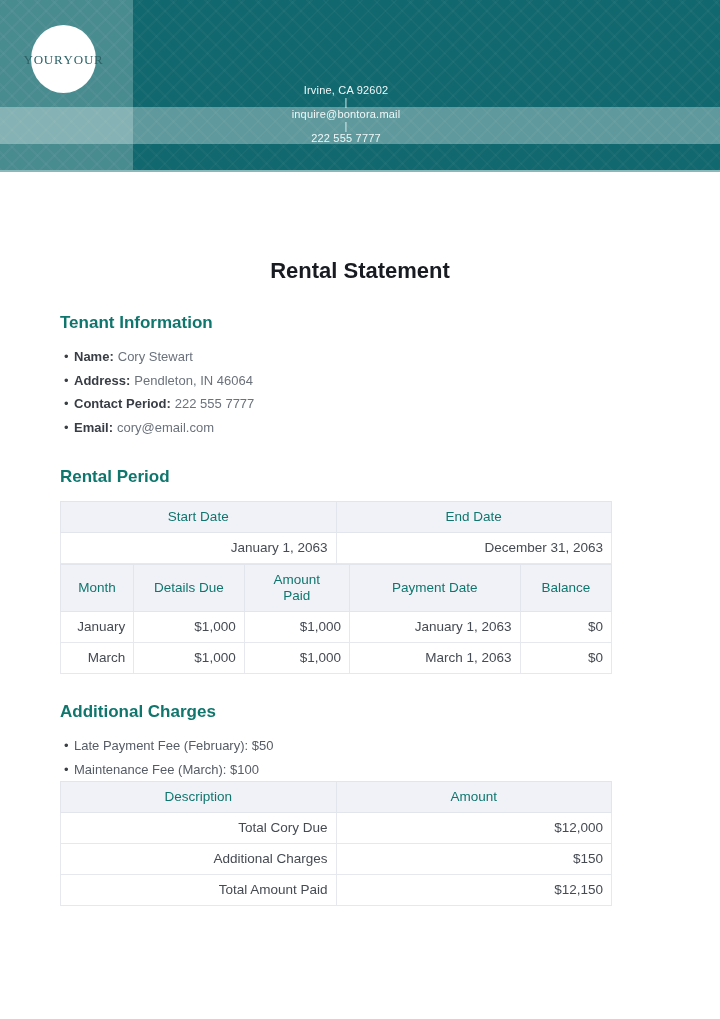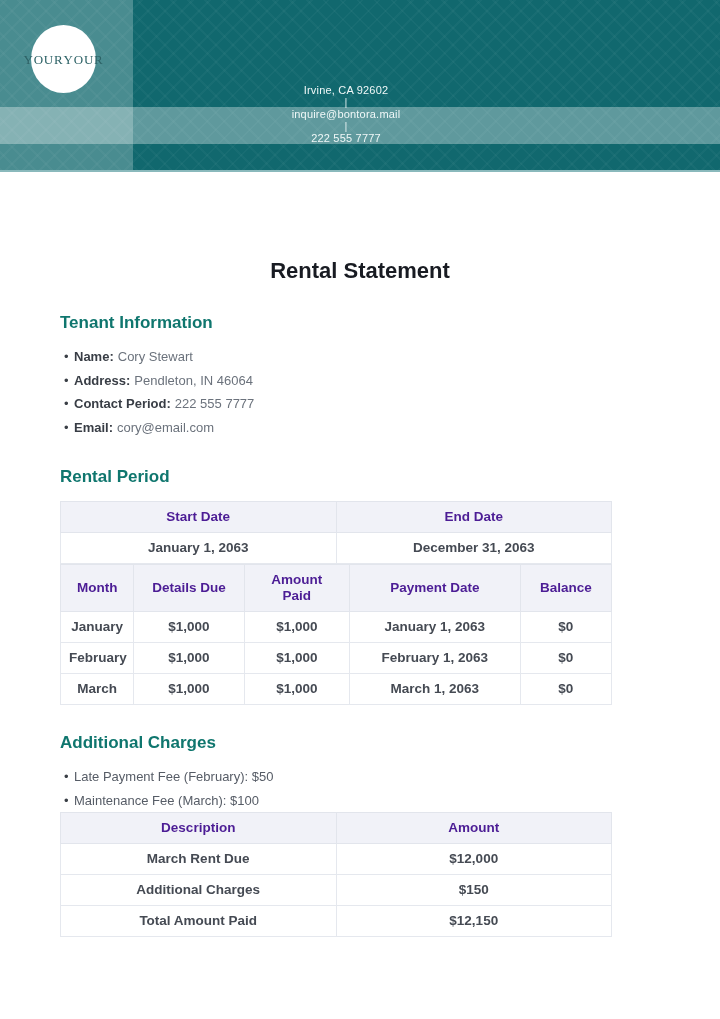--- a/index.html
+++ b/index.html
@@ -60,26 +60,26 @@
   ul.doc-list li::before {
     content:"•"; position:absolute; left:4px; color:#3a3f46; font-size:13px;
   }
   ul.doc-list li b { color:#383d45; font-weight:700; margin-right:4px; }
   ul.doc-list.plain li { color:#565c66; }
 
   table.doc-table {
     width:552px; border-collapse:collapse; font-size:13.5px; table-layout:fixed;
   }
   table.doc-table th {
-    background:#f1f2f8; color:#4c1d95; font-weight:700; text-align:center;
+    background:#f1f2f8; color:#0f766e; font-weight:400; text-align:center;
     border:1px solid #e2e5ec; padding:7px 16px; line-height:16px;
   }
   table.doc-table td {
-    color:#454a53; text-align:center;
-    border:1px solid #e5e8ee; padding:7px 8px; line-height:16px; background:#ffffff;font-weight:bold;
+    color:#454a53; text-align:right;
+    border:1px solid #e5e8ee; padding:7px 8px; line-height:16px; background:#ffffff;
   }
   
   .col-month { width:73px;margin-left:45px; } .col-due { width:110px; } .col-paid { width:105px; }
   .col-date { width:170px; } .col-balance { width:91px; }
 </style>
 </head>
 <body>
 
 <header class="hero">
   <div class="hero-left"></div>
@@ -145,27 +145,20 @@
     </thead>
     <tbody>
       <tr>
         <td>January</td>
         <td>$1,000</td>
         <td>$1,000</td>
         <td>January 1, 2063</td>
         <td>$0</td>
       </tr>
       <tr>
-        <td>February</td>
-        <td>$1,000</td>
-        <td>$1,000</td>
-        <td>February 1, 2063</td>
-        <td>$0</td>
-      </tr>
-      <tr>
         <td>March</td>
         <td>$1,000</td>
         <td>$1,000</td>
         <td>March 1, 2063</td>
         <td>$0</td>
       </tr>
     </tbody>
   </table>
 
   <h2 class="section-heading">Additional Charges</h2>
@@ -176,21 +169,21 @@
 
   <table class="doc-table">
     <thead>
       <tr>
         <th>Description</th>
         <th>Amount</th>
       </tr>
     </thead>
     <tbody>
       <tr>
-        <td>March Rent Due</td>
+        <td>Total Cory Due</td>
         <td>$12,000</td>
       </tr>
       <tr>
         <td>Additional Charges</td>
         <td>$150</td>
       </tr>
       <tr>
         <td>Total Amount Paid</td>
         <td>$12,150</td>
       </tr>

